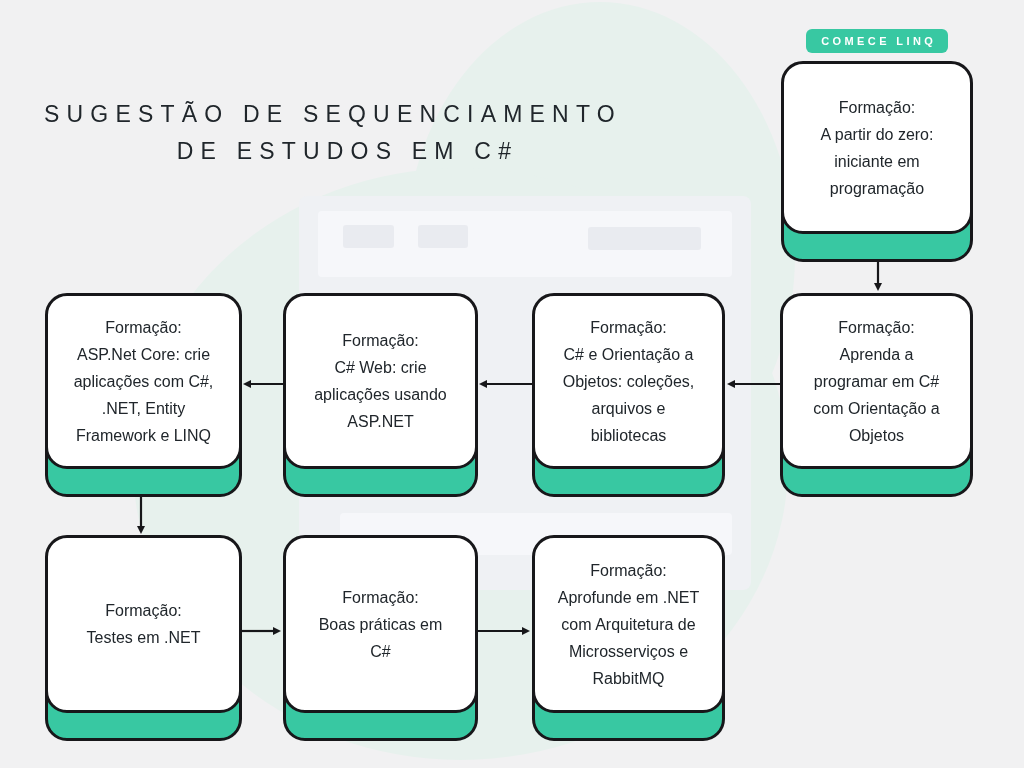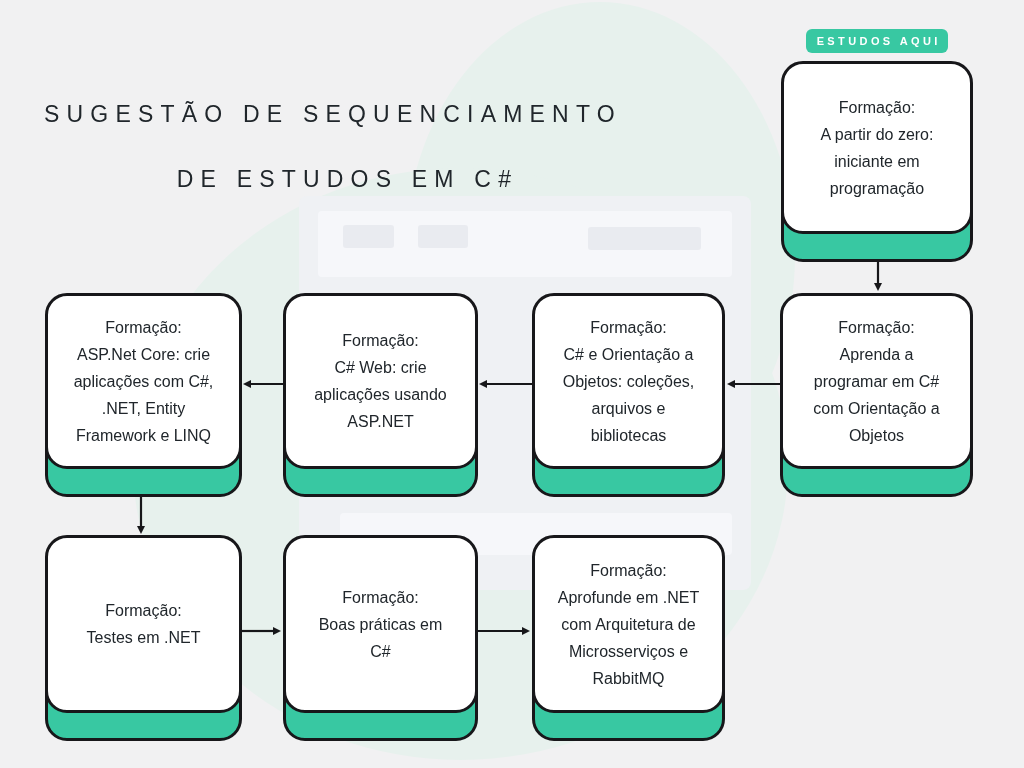--- a/index.html
+++ b/index.html
@@ -41,21 +41,21 @@
   }
   
   .title{
     position:absolute;left:44px;top:96px;
     font-size:23px;font-weight:500;
     color:var(--color-ink,#20262b);
     letter-spacing:7.2px;line-height:37px;
     white-space:nowrap;
     text-align:center;
   }
-  .title .line2{display:block;margin-left:29px;margin-top:28px;}
+  .title .line2{display:block;margin-left:29px;}
   
   .badge{
     position:absolute;left:806px;top:29px;width:142px;height:24px;
     background:var(--color-teal,#38c8a2);
     border-radius:6px;
     color:#ffffff;font-size:11px;font-weight:bold;letter-spacing:3.4px;
     display:flex;align-items:center;justify-content:center;
     text-indent:3.4px; 
   }
   
@@ -106,21 +106,21 @@
   <div class="wf-block b1"></div>
   <div class="wf-block b2"></div>
   <div class="wf-block b3"></div>
   <div class="wf-bottomband"></div>
 
   <div class="title">
     <span class="line1">SUGESTÃO DE SEQUENCIAMENTO</span>
     <span class="line2">DE ESTUDOS EM C#</span>
   </div>
 
-  <div class="badge">ESTUDOS AQUI</div>
+  <div class="badge">COMECE LINQ</div>
 
   <div class="card c1">
     <div class="back"></div>
     <div class="front">
       <span class="card-text">Formação:
 A partir do zero:
 iniciante em
 programação</span>
     </div>
   </div>

